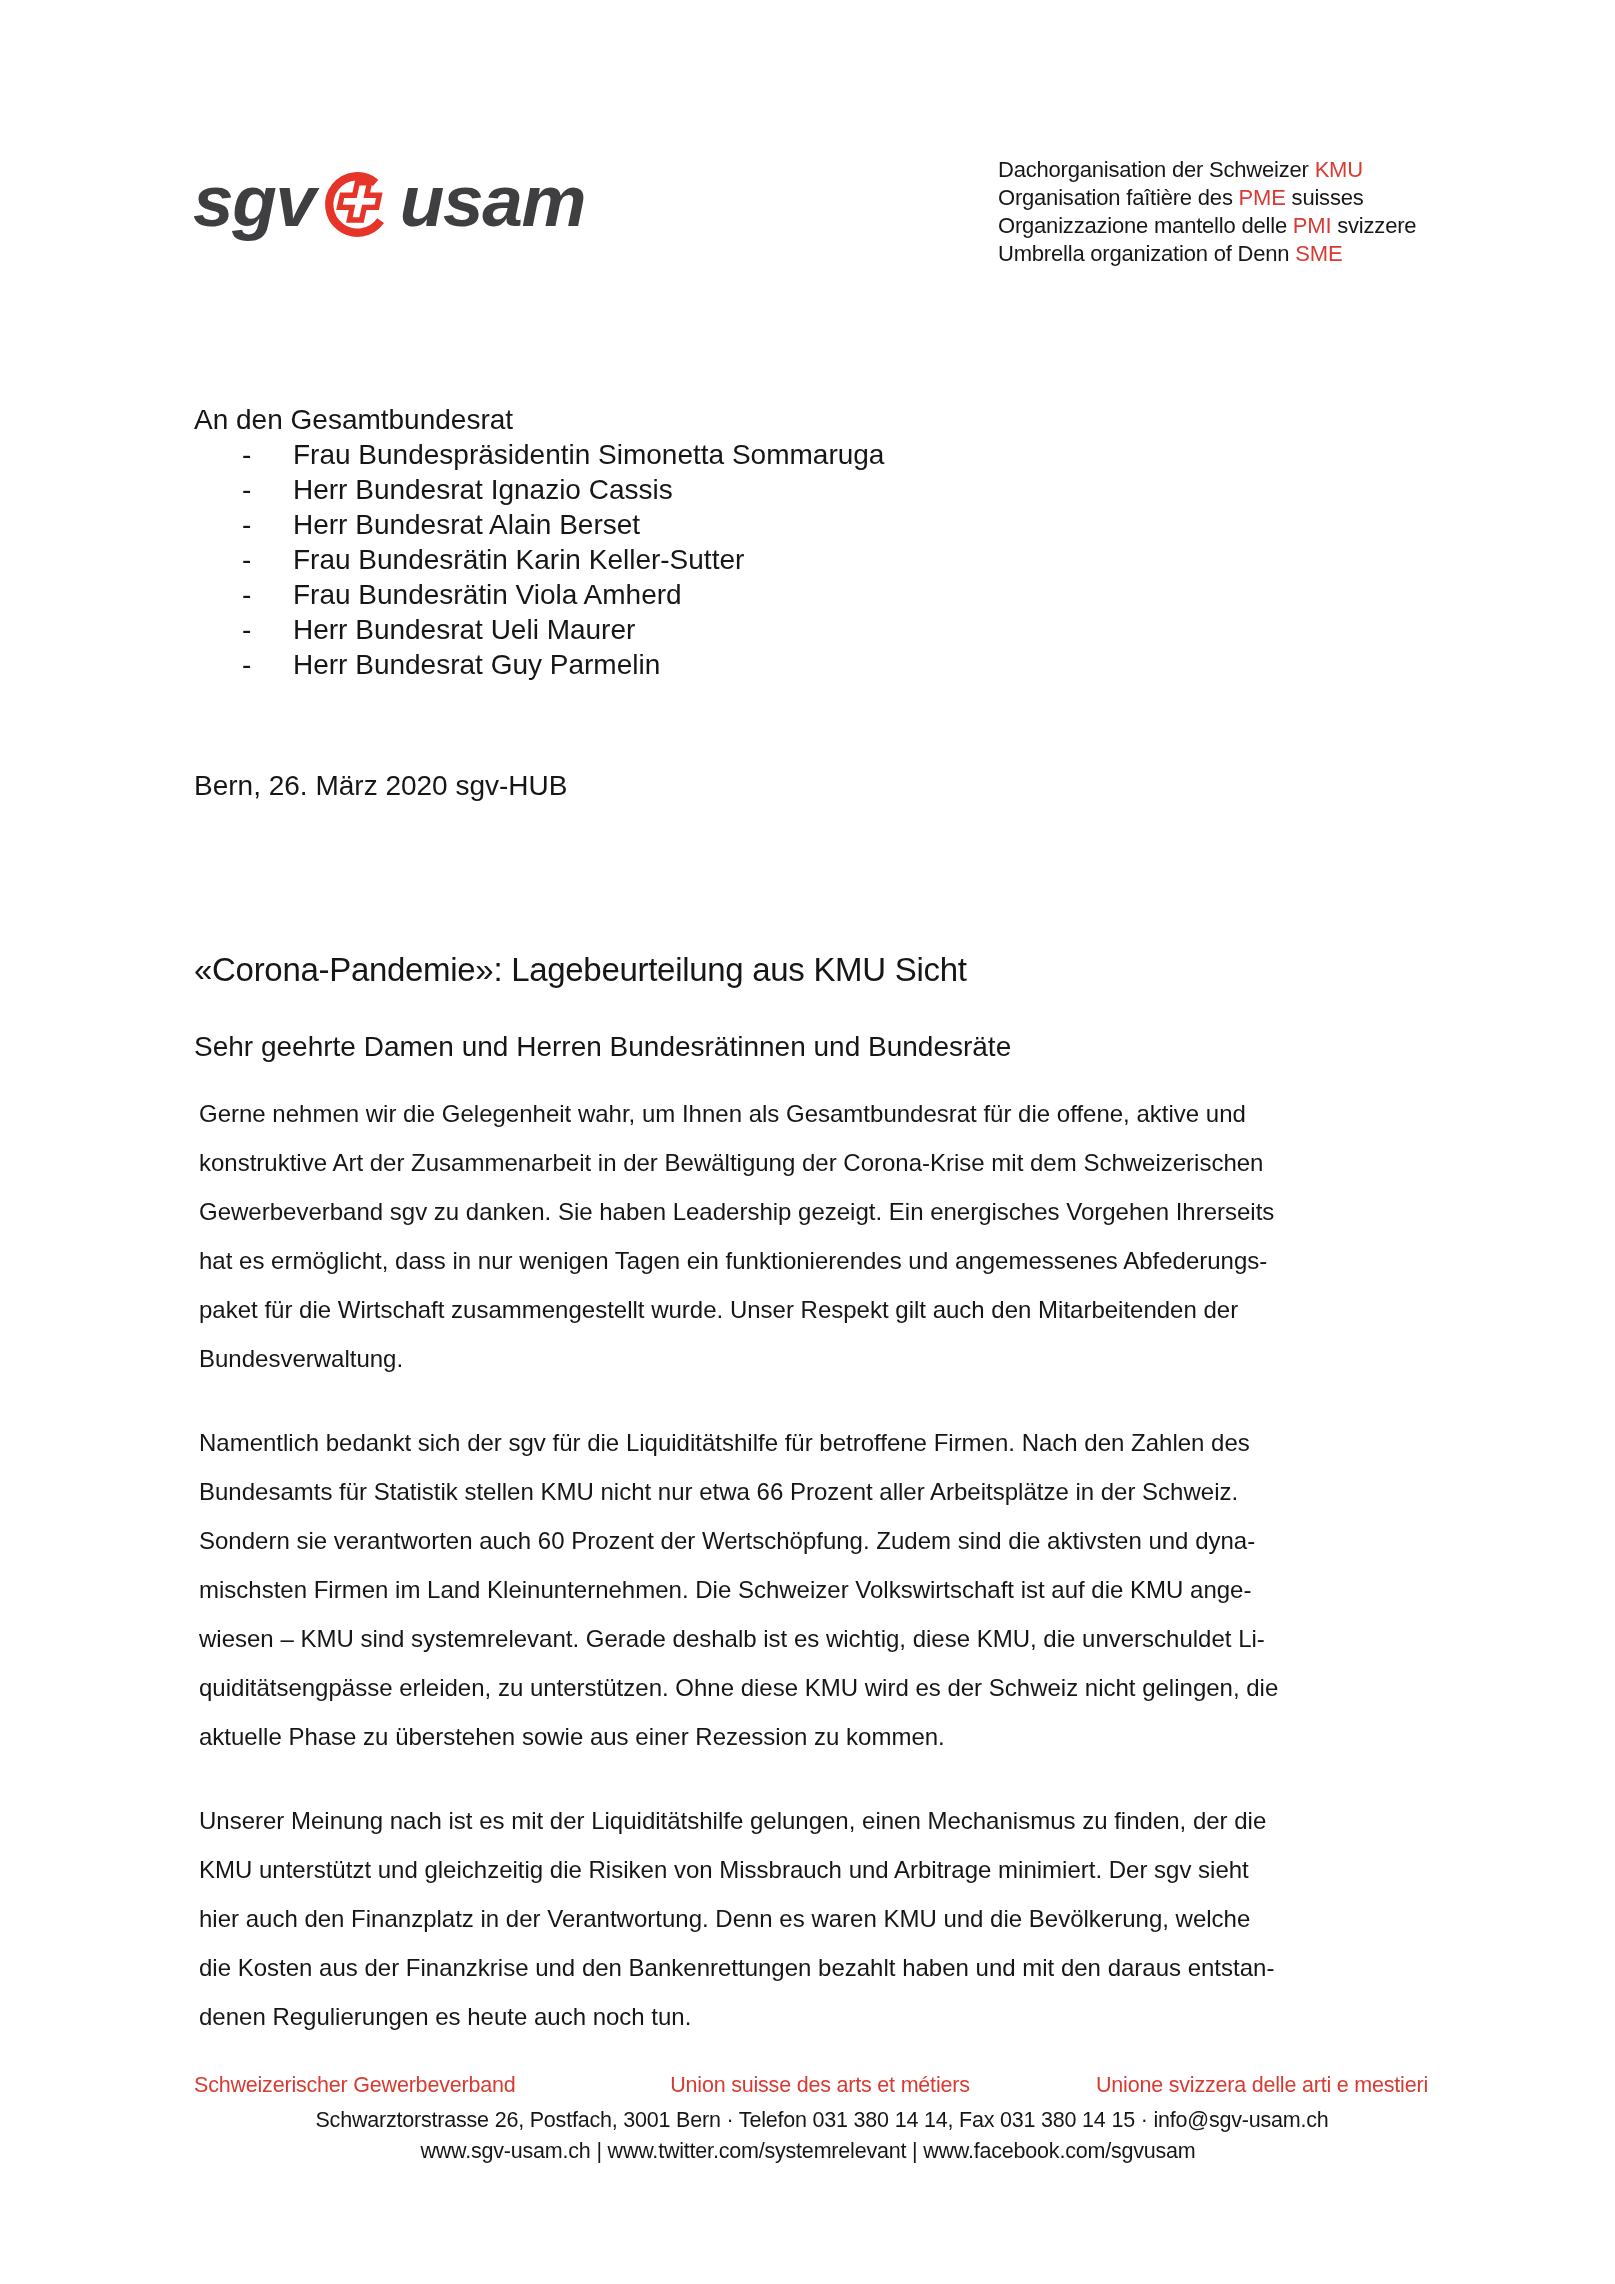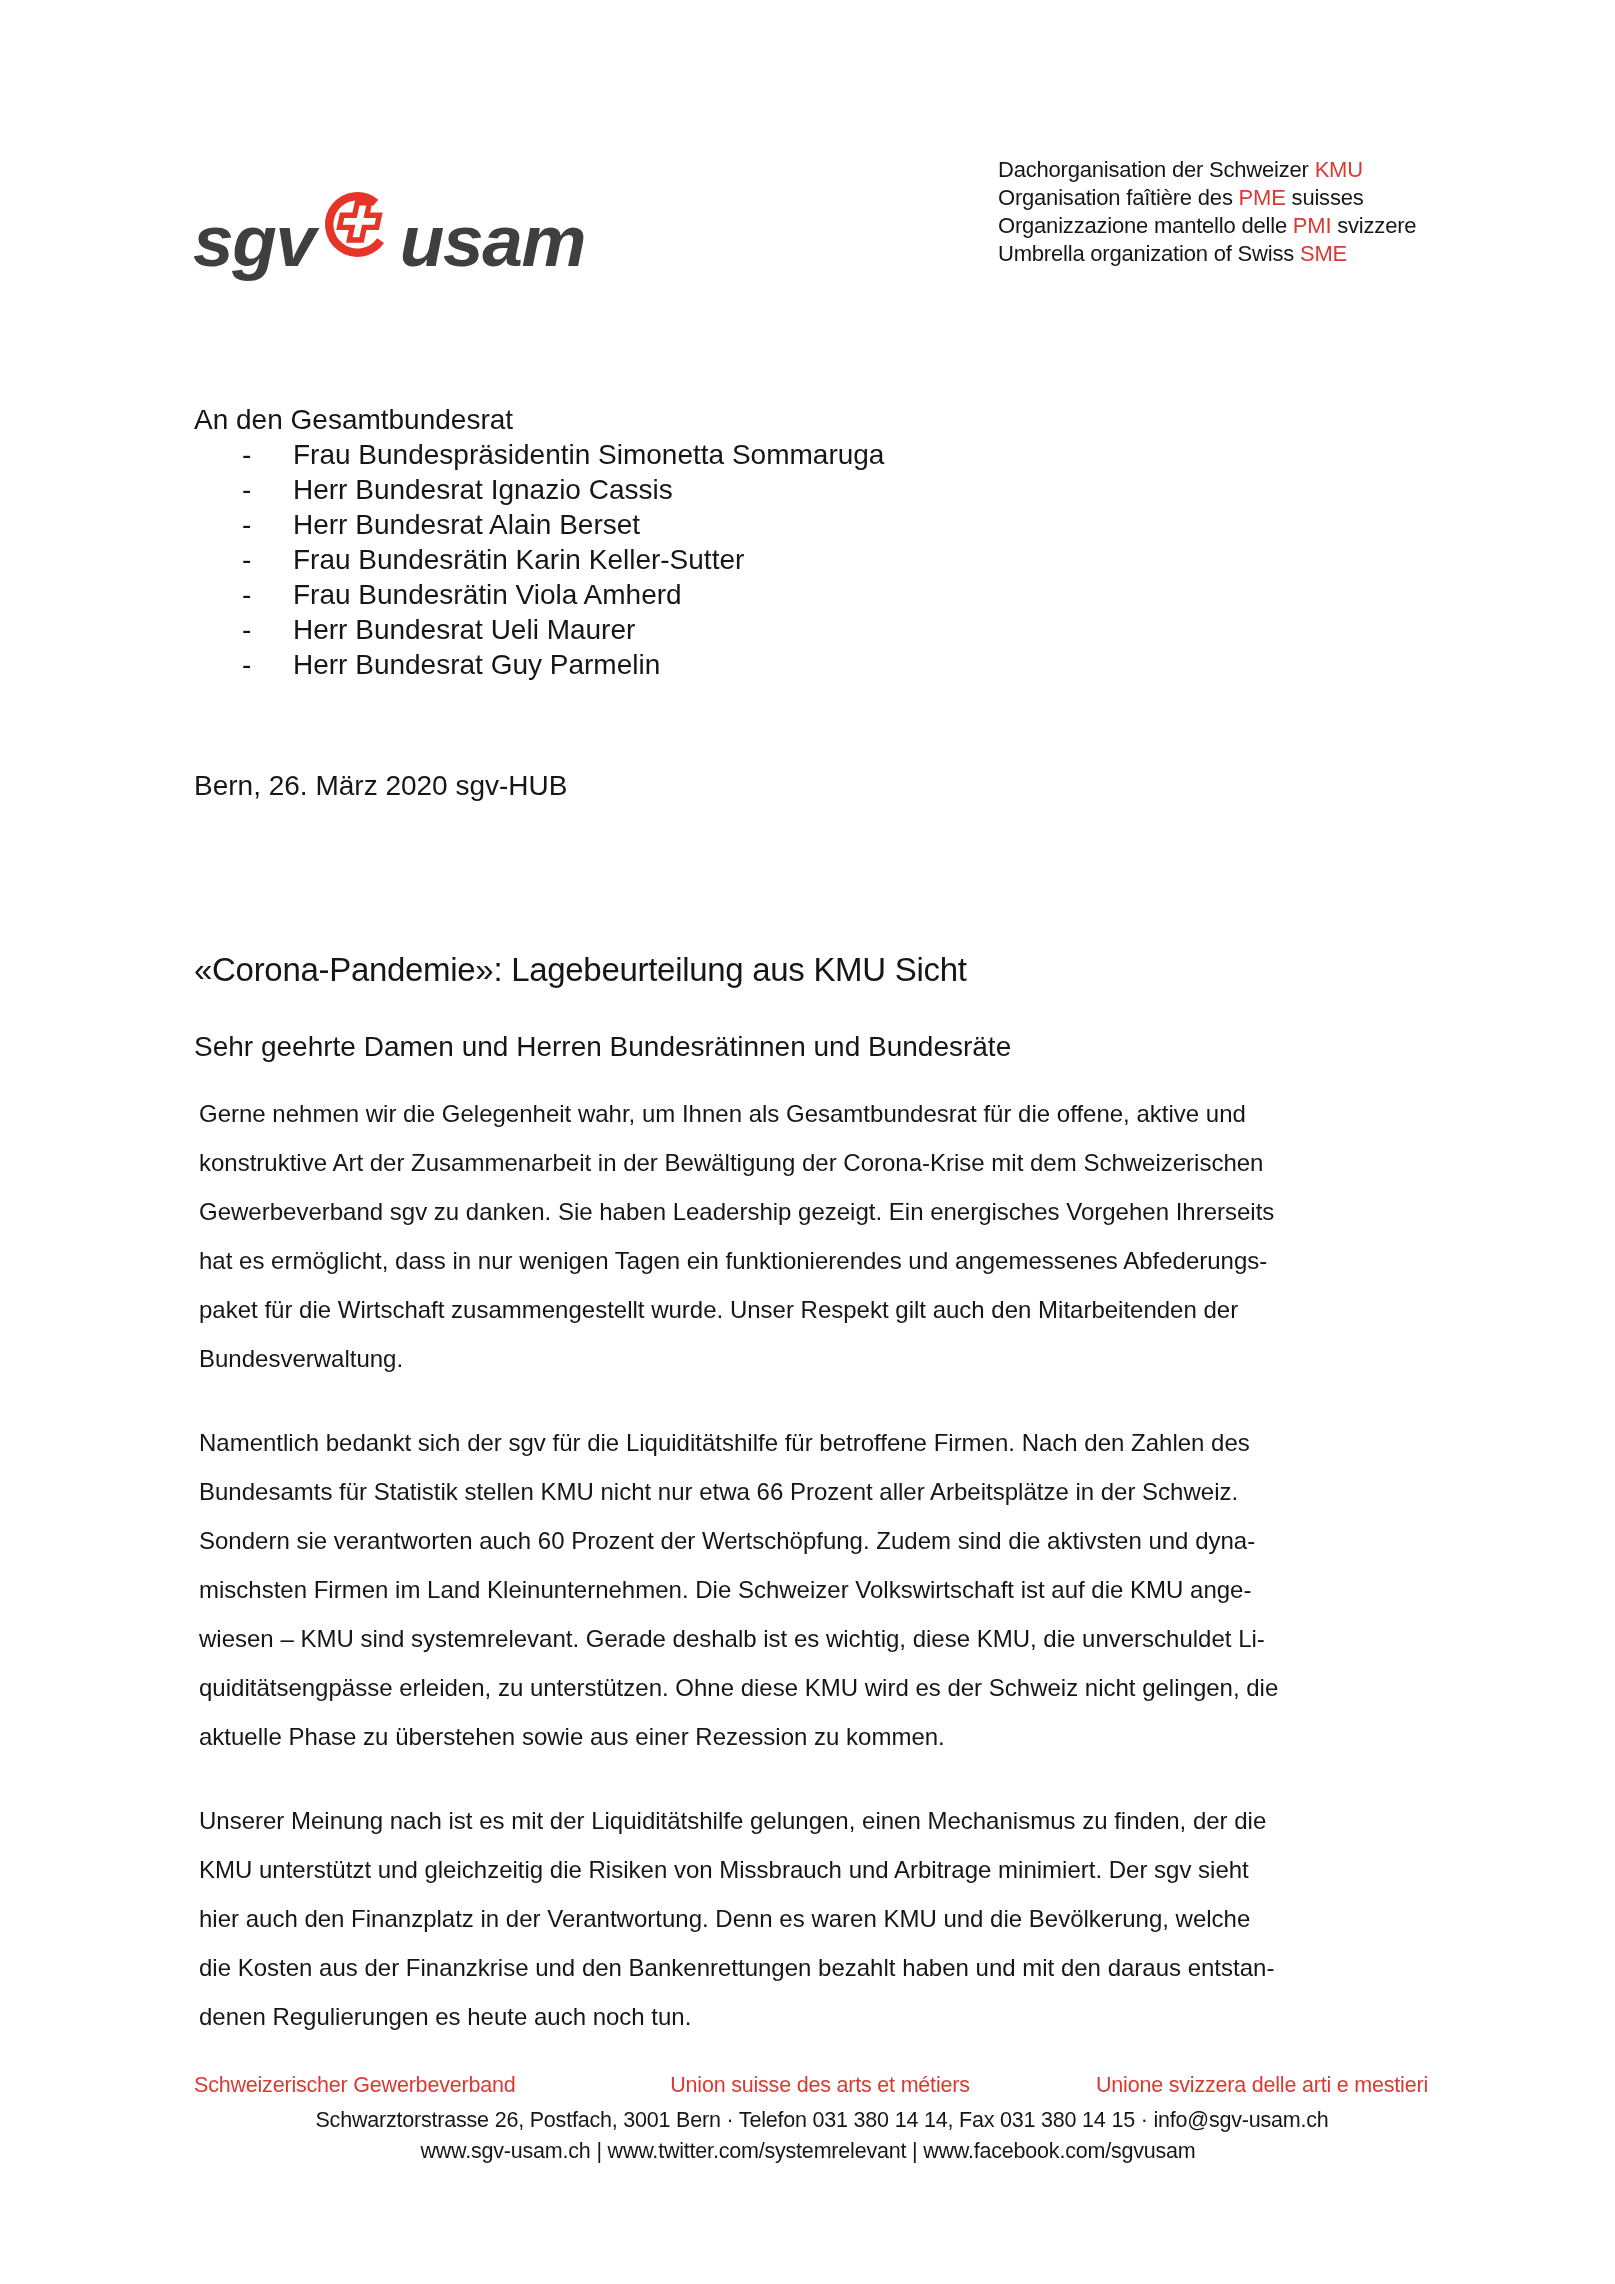--- a/index.html
+++ b/index.html
@@ -14,21 +14,21 @@
 
   
   .logo {
     left: 193px; top: 162px;
     display: flex; align-items: center;
     color: var(--logo-gray, #3f3f41);
     font-style: italic; font-weight: bold;
     font-size: 73px; letter-spacing: -1.3px;
     line-height: 78px;
   }
-  .logo .word { display: inline-block; margin-top: 40px; }
+  .logo .word { display: inline-block; }
   .logo svg { display: block; margin: 0 3.9px; position: relative; top: 3.9px; }
 
   
   .letterhead {
     left: 998px; top: 156px;
     font-size: 22px; line-height: 28px; letter-spacing: -0.2px;
   }
   .letterhead .hl { color: var(--red, #d93a32); }
 
   
@@ -75,21 +75,21 @@
       </g>
     </svg>
   </span>
   <span class="word">usam</span>
 </div>
 
 <div class="abs letterhead">
     <div><span>Dachorganisation der Schweizer </span><span class="hl">KMU</span><span></span></div>
     <div><span>Organisation faîtière des </span><span class="hl">PME</span><span> suisses</span></div>
     <div><span>Organizzazione mantello delle </span><span class="hl">PMI</span><span> svizzere</span></div>
-    <div><span>Umbrella organization of Swiss </span><span class="hl">SME</span><span></span></div>
+    <div><span>Umbrella organization of Denn </span><span class="hl">SME</span><span></span></div>
   </div>
 
 <div class="abs recipient">
   <div class="heading">An den Gesamtbundesrat</div>
   <div>
       <div class="member">
         <span class="dash">-</span>
         <span>Frau Bundespräsidentin Simonetta Sommaruga</span>
       </div>
       <div class="member">

